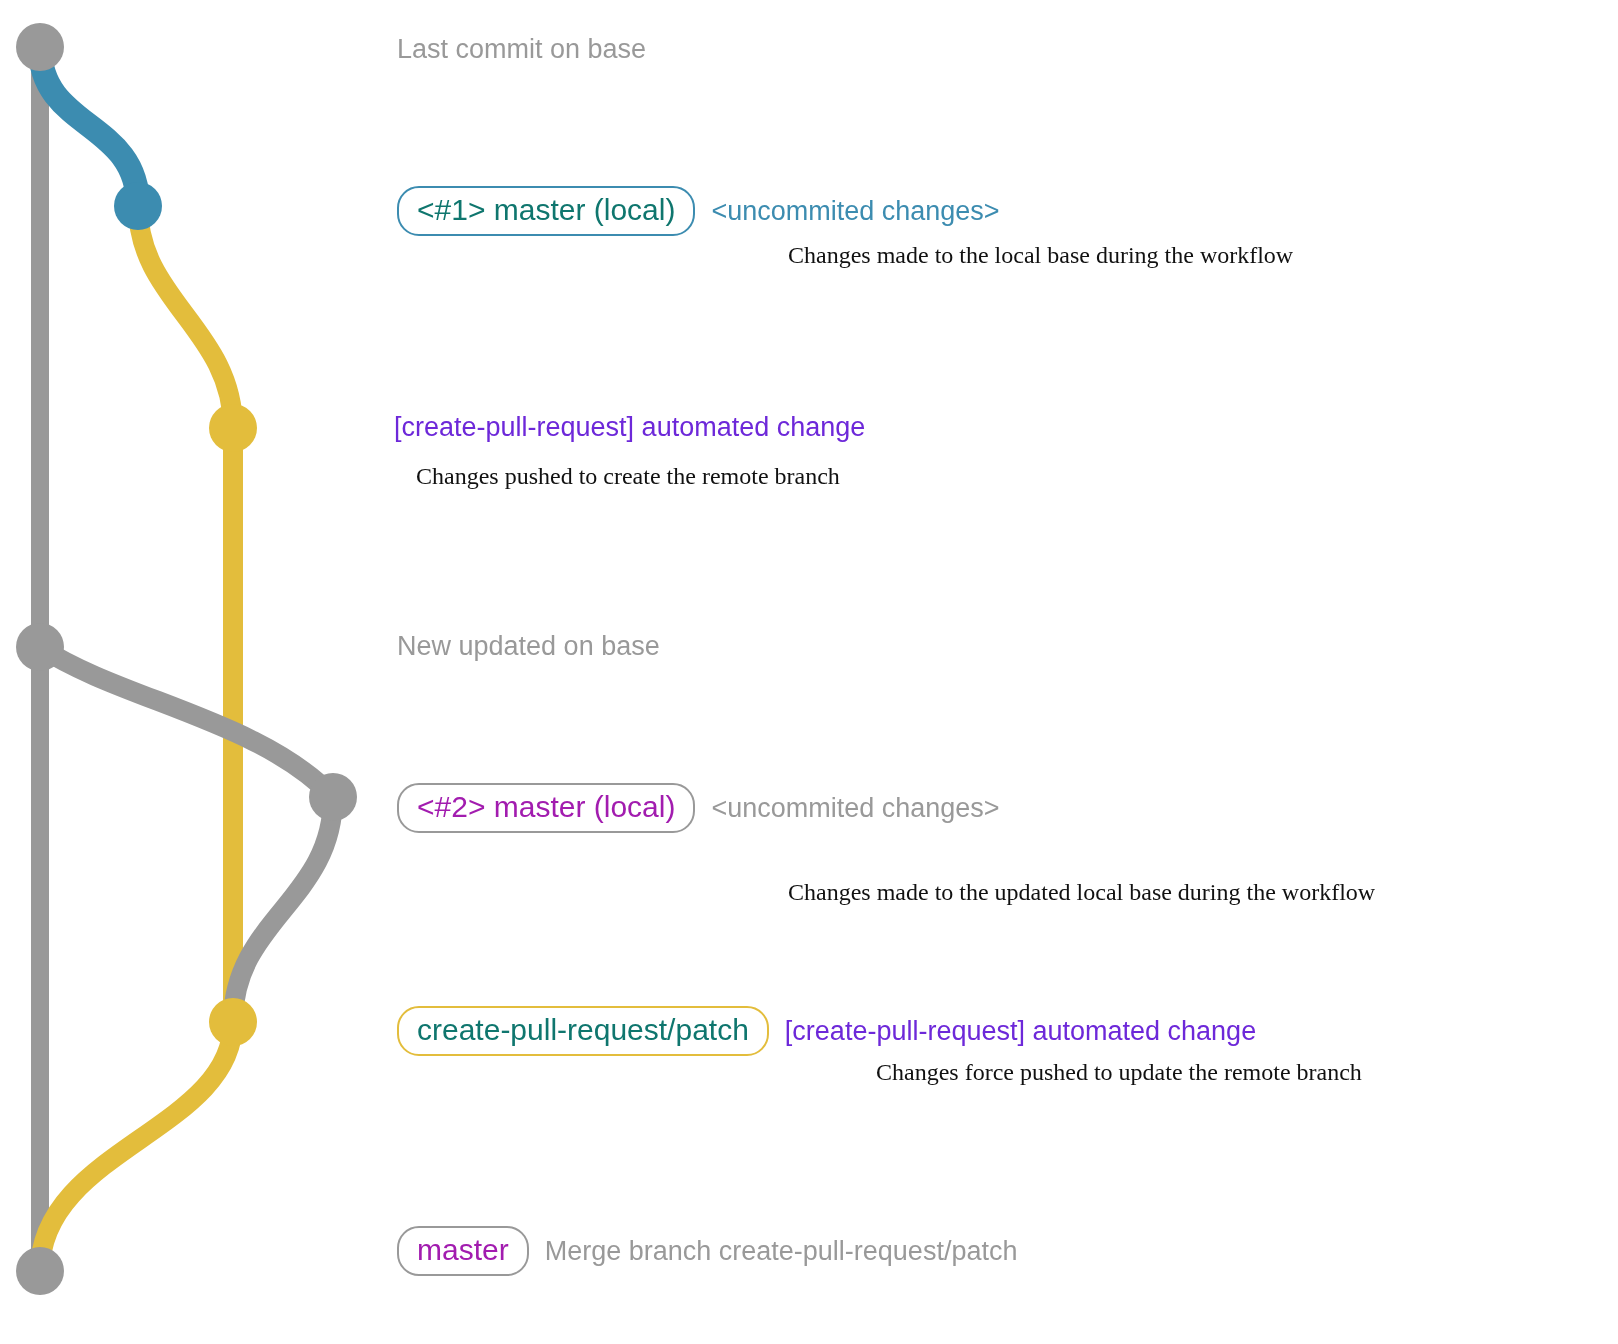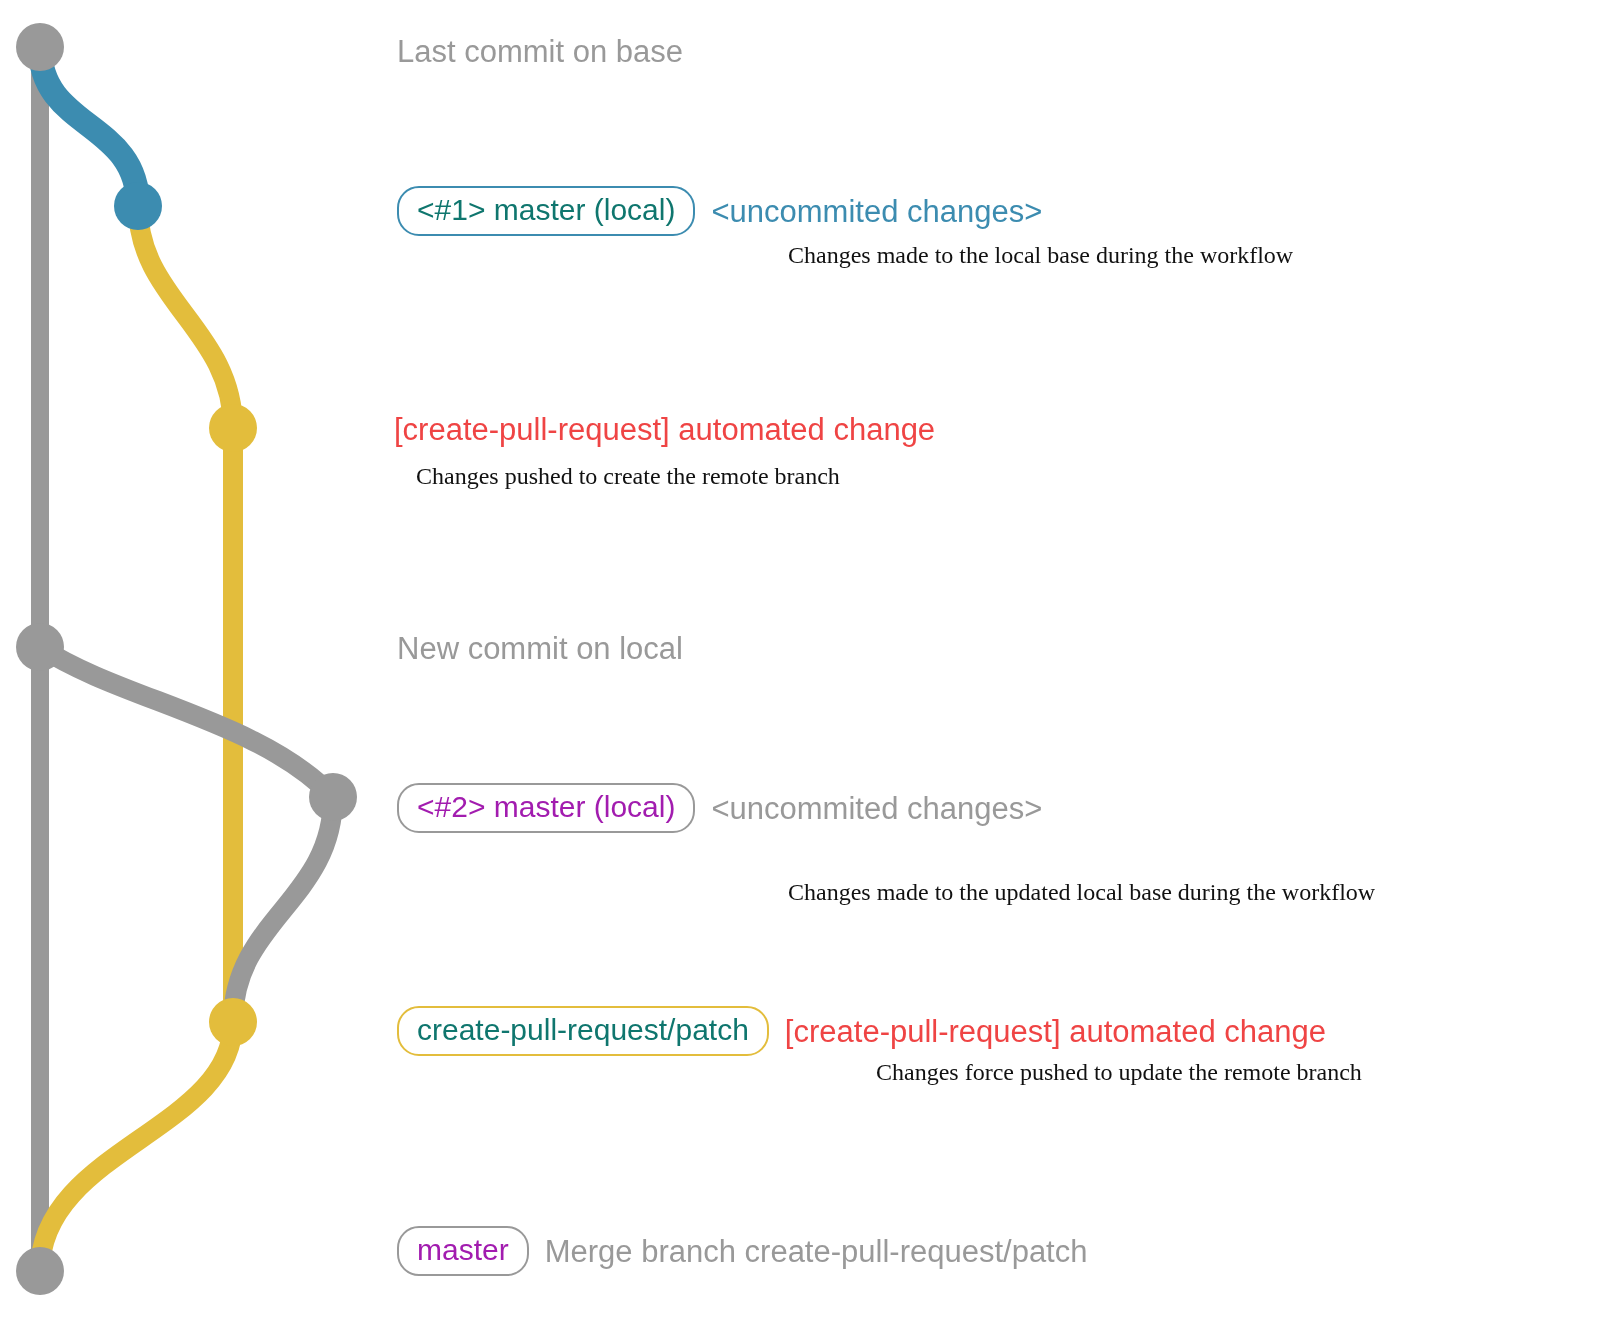--- a/index.html
+++ b/index.html
@@ -47,27 +47,27 @@
     font-size: 30px;
     line-height: 1;
     color: #999999;
     background: transparent;
   }
   .badge.blue { border-color: #3c8cb0; color: #0f766e; }
   .badge.gold { border-color: #e3bd3c; color: #0f766e; }
   .badge.gray { border-color: #999999; color: #a21caf; }
 
   .headline {
-    font-size: 31px;
+    font-size: 27px;
     line-height: 1;
     color: #999999;
     margin-left: 16px;
   }
   .headline.blue { color: #3c8cb0; }
-  .headline.gold { color: #ef4444; }
+  .headline.gold { color: #6d28d9; }
   .headline.gray { color: #999999; }
   .headline.nolead { margin-left: 0; }
 
   .subline {
     position: absolute;
     font-family: "Liberation Serif", serif;
     font-size: 24px;
     line-height: 1;
     color: #111111;
     white-space: nowrap;
@@ -125,21 +125,21 @@
     <span class="headline blue">&lt;uncommited changes&gt;</span>
   </div>
   <div class="subline" id="sub-local-1">Changes made to the local base during the workflow</div>
 
   <div class="row-main row" id="row-auto-1">
     <span class="headline gold nolead">[create-pull-request] automated change</span>
   </div>
   <div class="subline" id="sub-auto-1">Changes pushed to create the remote branch</div>
 
   <div class="row" id="row-new-commit">
-    <span class="headline gray nolead">New commit on local</span>
+    <span class="headline gray nolead">New updated on base</span>
   </div>
 
   <div class="row-main row" id="row-local-2">
     <span class="badge gray">&lt;#2&gt; master (local)</span>
     <span class="headline gray">&lt;uncommited changes&gt;</span>
   </div>
   <div class="subline" id="sub-local-2">Changes made to the updated local base during the workflow</div>
 
   <div class="row-main row" id="row-patch">
     <span class="badge gold">create-pull-request/patch</span>

